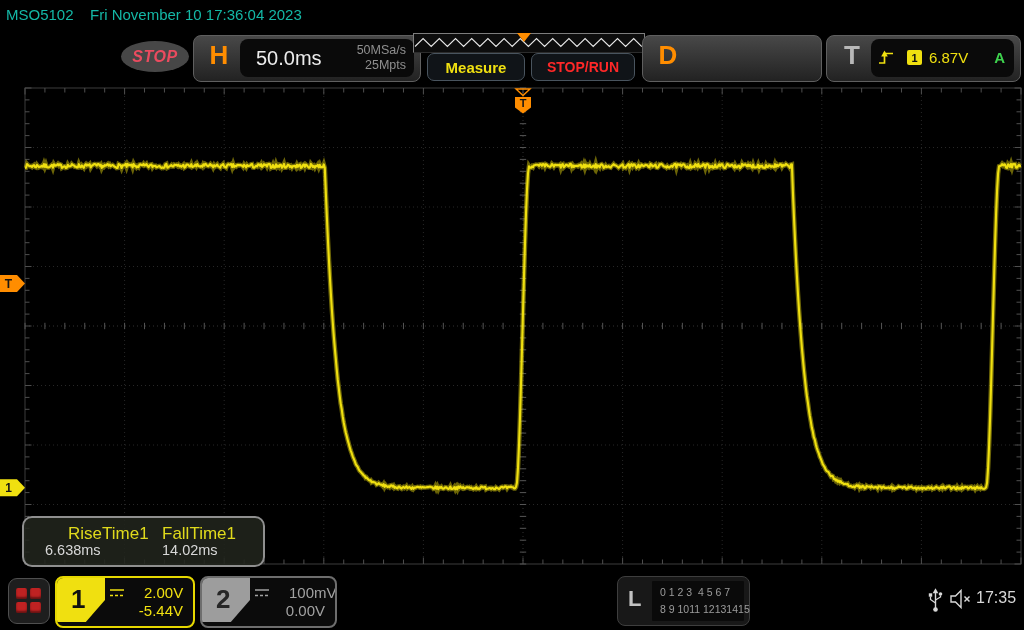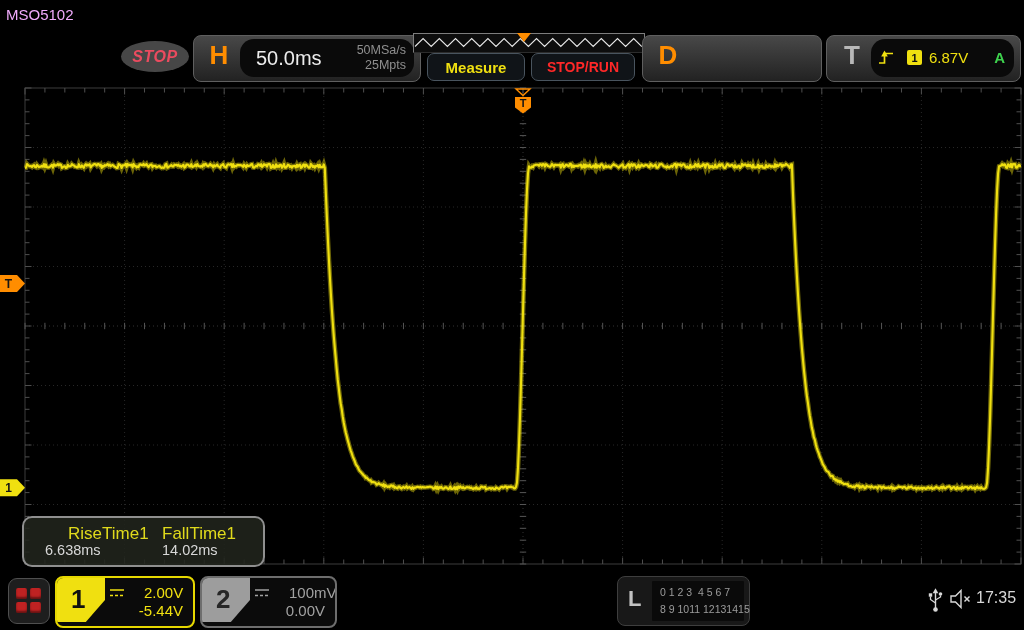--- a/index.html
+++ b/index.html
@@ -2,35 +2,35 @@
 <html><head>
 <meta charset="utf-8">
 <style>
   html,body{margin:0;padding:0;background:#000;}
   body{width:1024px;height:630px;overflow:hidden;font-family:"Liberation Sans",sans-serif;
        -webkit-font-smoothing:antialiased;position:relative;}
   .abs{position:absolute;}
   #screen{position:absolute;left:0;top:0;width:1024px;height:630px;background:#000;}
 
   
-  #topbar{left:0;top:0;width:1024px;height:30px;background:#000;color:#f0abfc;font-size:15px;}
+  #topbar{left:0;top:0;width:1024px;height:30px;background:#000;color:#14b8a6;font-size:15px;}
   #topbar span{position:absolute;top:6px;white-space:pre;}
   #model{left:6px;}
   #datetime{left:90px;}
 
   
   #header{left:0;top:30px;width:1024px;height:54px;background:#000;}
   #logo{left:12px;top:6px;font-family:"DejaVu Serif",serif;font-weight:bold;font-size:28px;
         color:#ffd200;letter-spacing:1px;}
   #stop-badge{left:121px;top:11px;width:68px;height:31px;background:#474747;border-radius:50%;
         display:flex;align-items:center;justify-content:center;color:#ea4b5f;font-weight:bold;
         font-size:16px;letter-spacing:.5px;font-style:italic;}
   .panel{background:linear-gradient(180deg,#484848,#222);border:1px solid #5f5f5f;border-radius:8px;}
   .plabel{position:absolute;left:9px;top:4px;width:32px;text-align:center;font-size:26px;font-weight:bold;}
-  .pinner{position:absolute;background:#0a0a0a;border-radius:14px;}
+  .pinner{position:absolute;background:#0a0a0a;border-radius:8px;}
   #h-panel{left:193px;top:5px;width:226px;height:45px;}
   #h-panel .pinner{left:46px;top:3px;width:174px;height:38px;}
   #h-scale{position:absolute;left:16px;top:8px;font-size:20px;color:#ececec;}
   #h-rates{position:absolute;right:8px;top:4px;text-align:right;font-size:12.5px;color:#8f8f8f;line-height:15px;}
   #overview-strip{left:413px;top:3px;width:230px;height:18px;background:#0d0d0d;
         border:1px solid #7d7d7d;border-bottom-color:#2c2c2c;}
   #strip-marker{left:103px;top:-1px;width:0;height:0;border-left:7px solid transparent;
         border-right:7px solid transparent;border-top:9px solid #ff8d00;}
   .hbtn{background:#101418;border:1.5px solid #49545e;border-radius:7px;display:flex;
         align-items:center;justify-content:center;font-weight:bold;font-size:15px;}
@@ -86,20 +86,21 @@
   #usb-icon{left:928px;top:17px;} #speaker-icon{left:949px;top:19px;}
   #clock{left:976px;top:19px;font-size:16px;color:#d8d8d8;text-align:center;}
 </style>
 </head>
 <body>
 
 <div id="screen">
 
   <div id="topbar" class="abs">
     <span id="model">MSO5102</span>
+    <span id="datetime">Fri November 10 17:36:04 2023</span>
   </div>
 
   <div id="header" class="abs">
     <div id="stop-badge" class="abs">STOP</div>
 
     <div id="h-panel" class="abs panel">
       <div class="plabel" style="color:#ff8d00">H</div>
       <div class="pinner">
         <span id="h-scale">50.0ms</span>
         <span id="h-rates"><span>50MSa/s</span><br>

